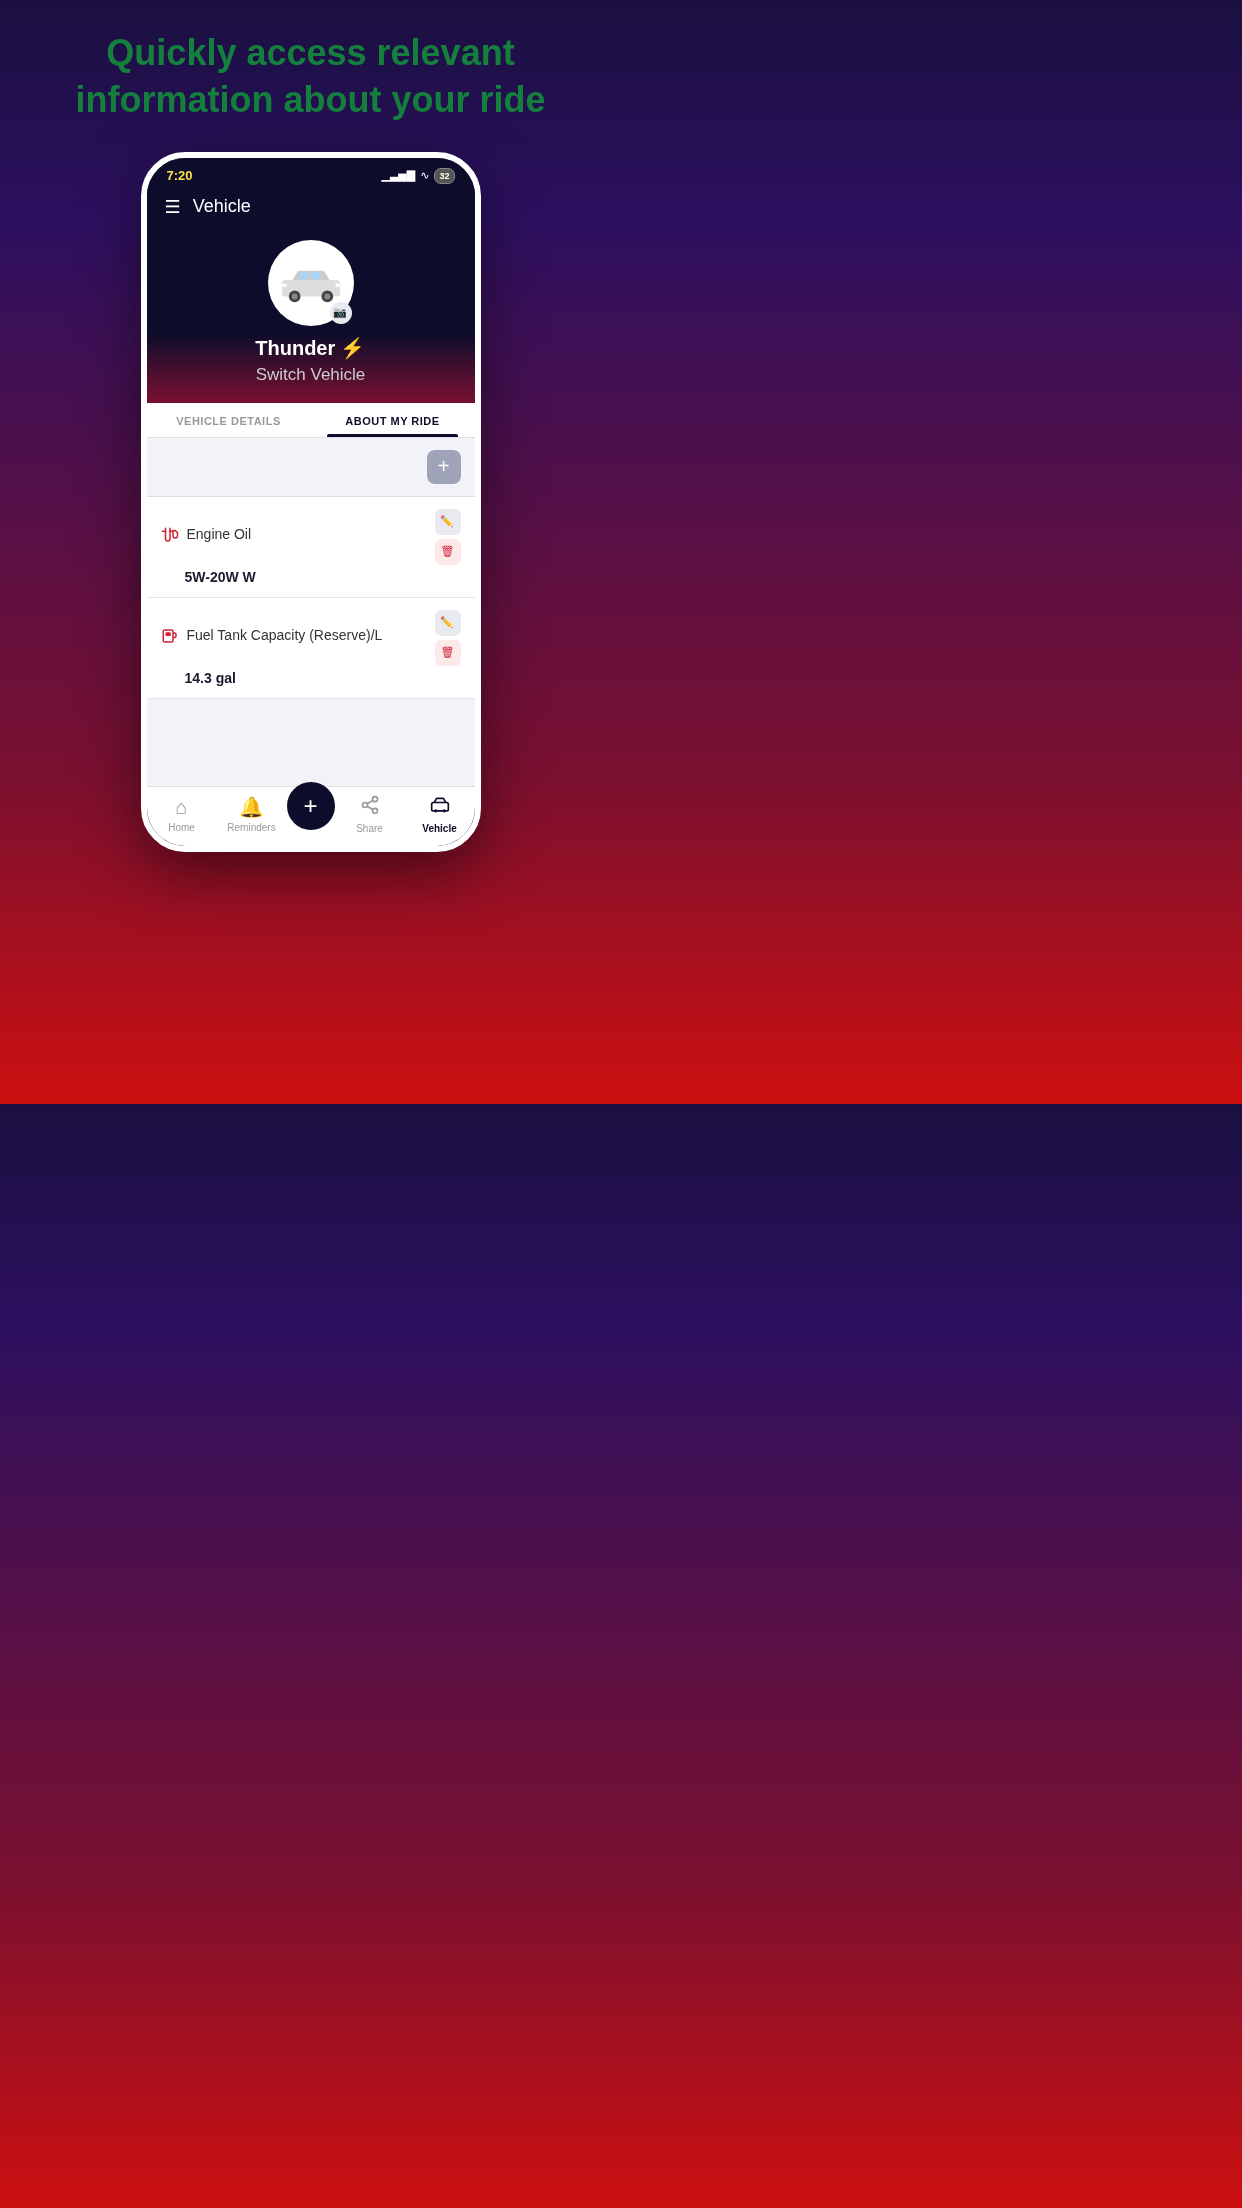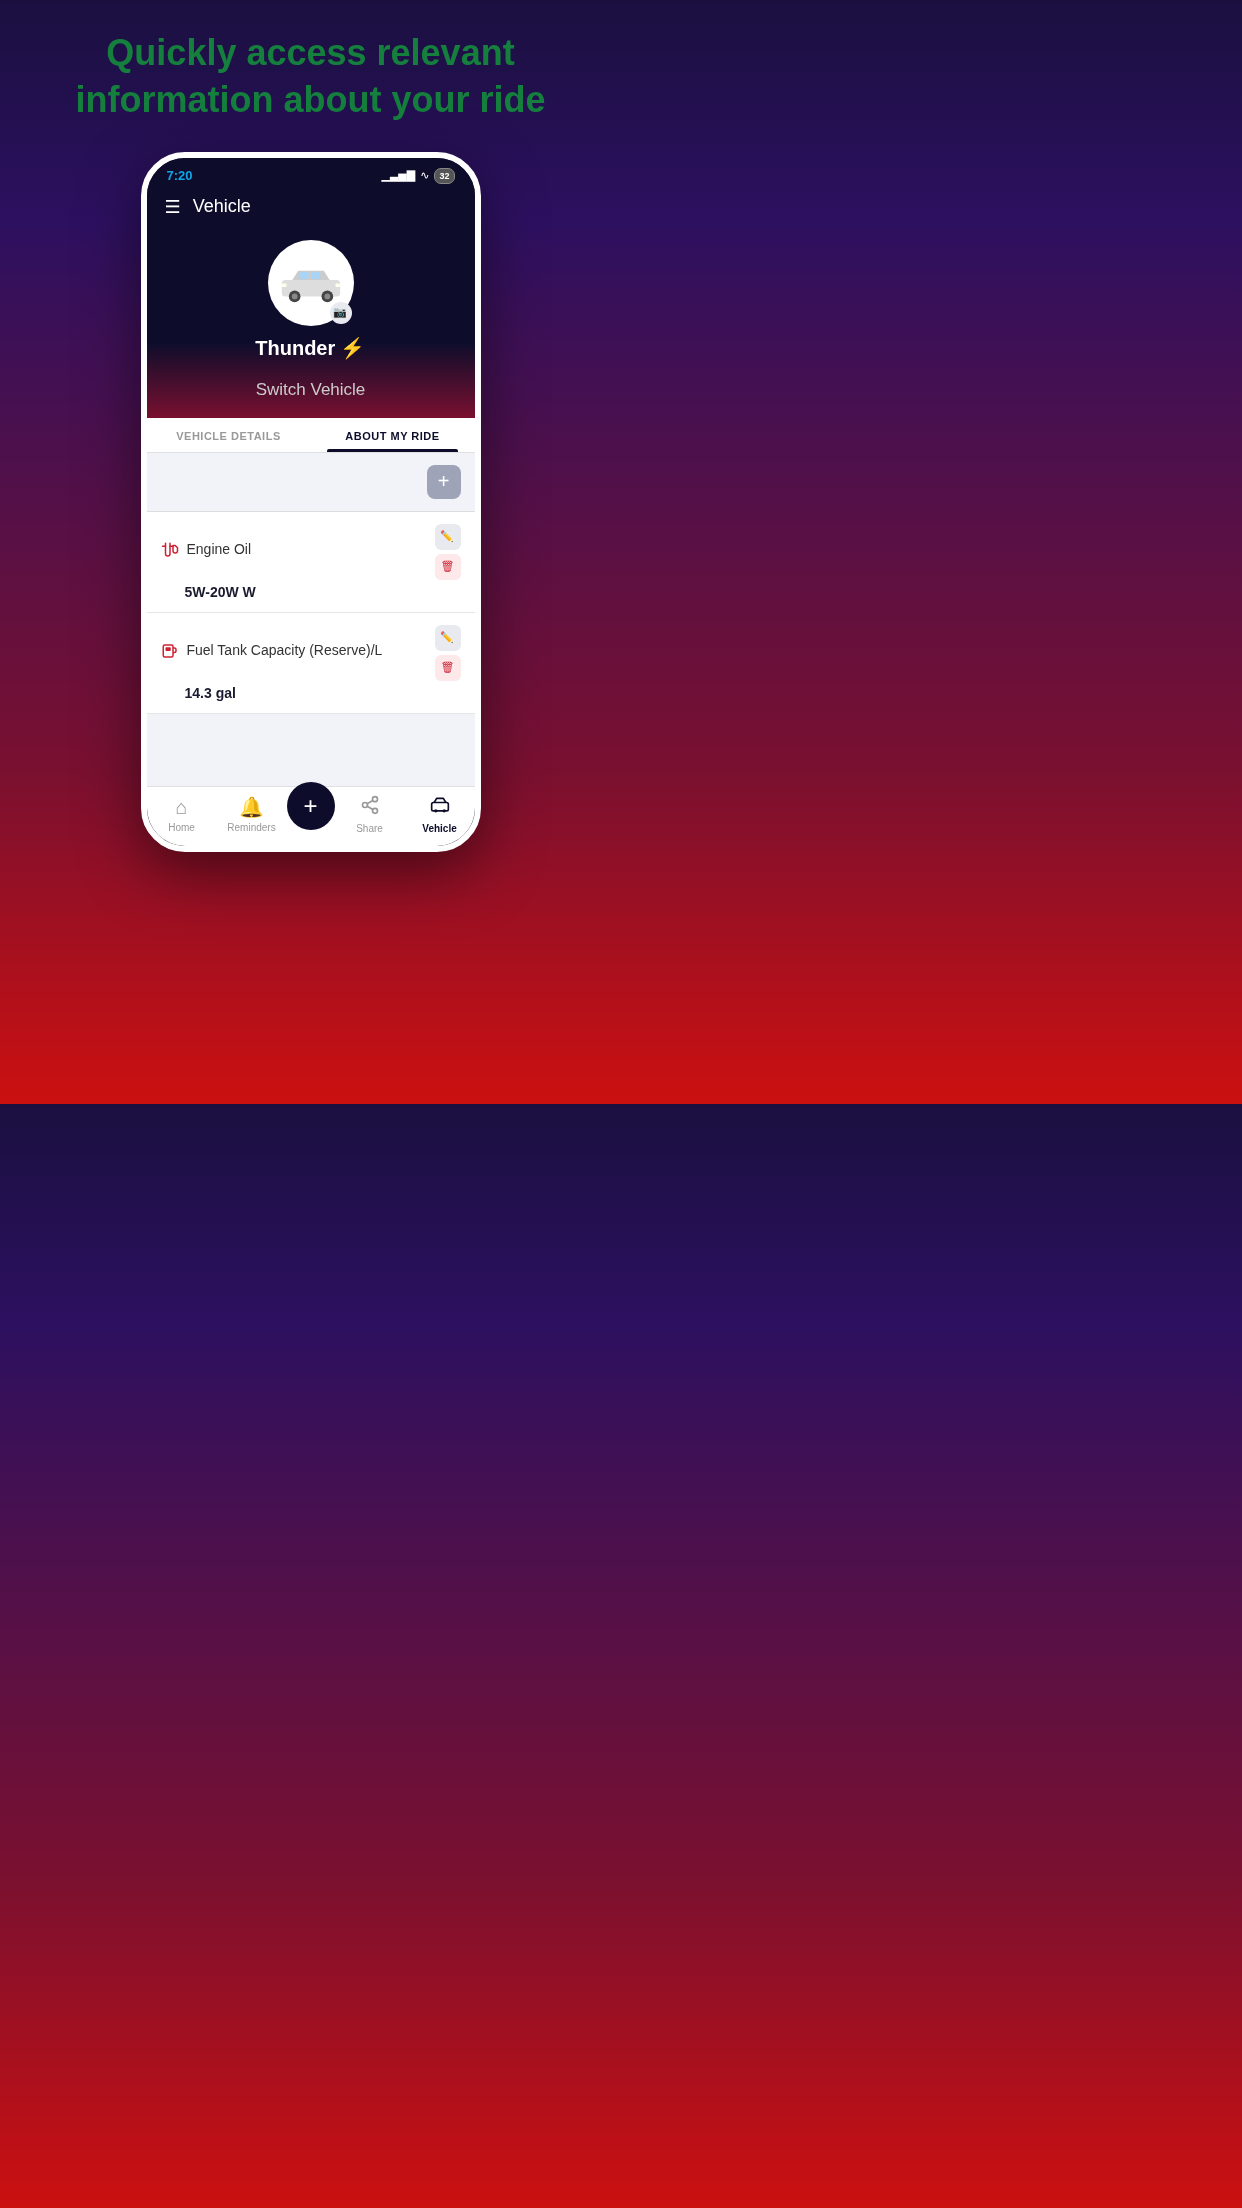--- a/index.html
+++ b/index.html
@@ -44,21 +44,21 @@
     .status-bar {
       background: #0d0d2b;
       display: flex;
       justify-content: space-between;
       align-items: center;
       padding: 10px 20px 4px;
       flex-shrink: 0;
     }
 
     .status-time {
-      color: #0ea5e9;
+      color: #fde047;
       font-size: 13px;
       font-weight: 600;
     }
 
     .status-icons {
       display: flex;
       align-items: center;
       gap: 5px;
     }
 
@@ -143,21 +143,21 @@
       display: flex;
       align-items: center;
       justify-content: center;
       font-size: 11px;
     }
 
     .vehicle-name {
       color: #fff;
       font-size: 20px;
       font-weight: 700;
-      margin-bottom: 20px;
+      margin-bottom: 5px;
     }
 
     .switch-vehicle {
       color: #ccc;
       font-size: 17px;
     }
 
     
     .tabs-bar {
       background: #fff;

